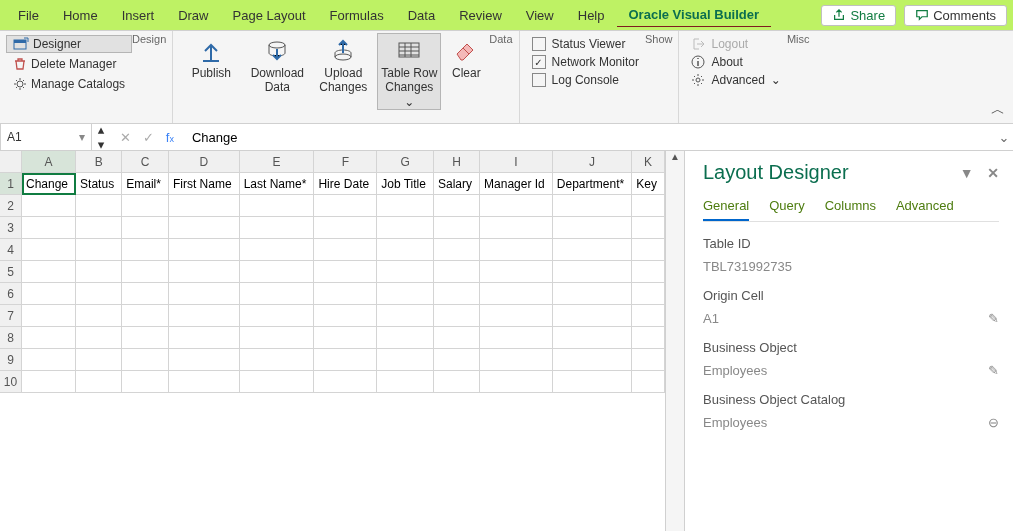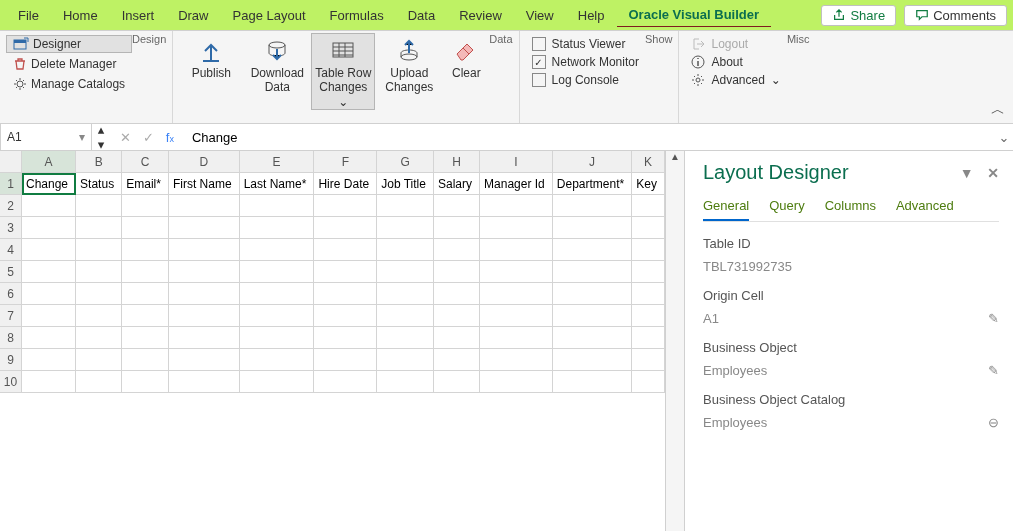--- a/index.html
+++ b/index.html
@@ -141,38 +141,38 @@
       <div class="bigbtn">
         <span class="ic">
             <svg width="28" height="28" viewBox="0 0 28 28">
               <ellipse cx="14" cy="8" rx="8" ry="3" fill="none" stroke="#555"></ellipse>
               <path stroke="#555" fill="none" d="M6 8v8c0 1.7 3.6 3 8 3s8-1.3 8-3V8"></path>
               <path stroke="#2f6aa8" stroke-width="2" d="M14 12v10M10 18l4 4 4-4"></path>
             </svg>
           </span>
         <span>Download Data</span>
       </div>
-      <div class="bigbtn active">
-        <span class="ic">
-            <svg width="28" height="28" viewBox="0 0 28 28">
-              <rect x="4" y="6" width="20" height="14" fill="none" stroke="#555"></rect>
-              <path stroke="#555" d="M4 10h20M4 14h20M4 18h20M10 6v14M16 6v14"></path>
-            </svg>
-          </span>
-        <span><span>Table Row Changes</span> <span>⌄</span></span>
-      </div>
       <div class="bigbtn">
         <span class="ic">
             <svg width="28" height="28" viewBox="0 0 28 28">
               <ellipse cx="14" cy="20" rx="8" ry="3" fill="none" stroke="#555"></ellipse>
               <path stroke="#555" fill="none" d="M6 20v-4c0-1.7 3.6-3 8-3s8 1.3 8 3v4"></path>
               <path stroke="#2f6aa8" stroke-width="2" d="M14 16V4M10 8l4-4 4 4"></path>
             </svg>
           </span>
         <span>Upload Changes</span>
+      </div>
+      <div class="bigbtn active">
+        <span class="ic">
+            <svg width="28" height="28" viewBox="0 0 28 28">
+              <rect x="4" y="6" width="20" height="14" fill="none" stroke="#555"></rect>
+              <path stroke="#555" d="M4 10h20M4 14h20M4 18h20M10 6v14M16 6v14"></path>
+            </svg>
+          </span>
+        <span><span>Table Row Changes</span> <span>⌄</span></span>
       </div>
       <div class="bigbtn" style="width:40px">
         <span class="ic">
             <svg width="26" height="26" viewBox="0 0 26 26">
               <path fill="#f4b8b8" stroke="#c0504d" d="M4 16l10-10 6 6-10 10H8z"></path>
               <path stroke="#c0504d" d="M10 10l6 6"></path>
             </svg>
           </span>
         <span>Clear</span>
       </div>

